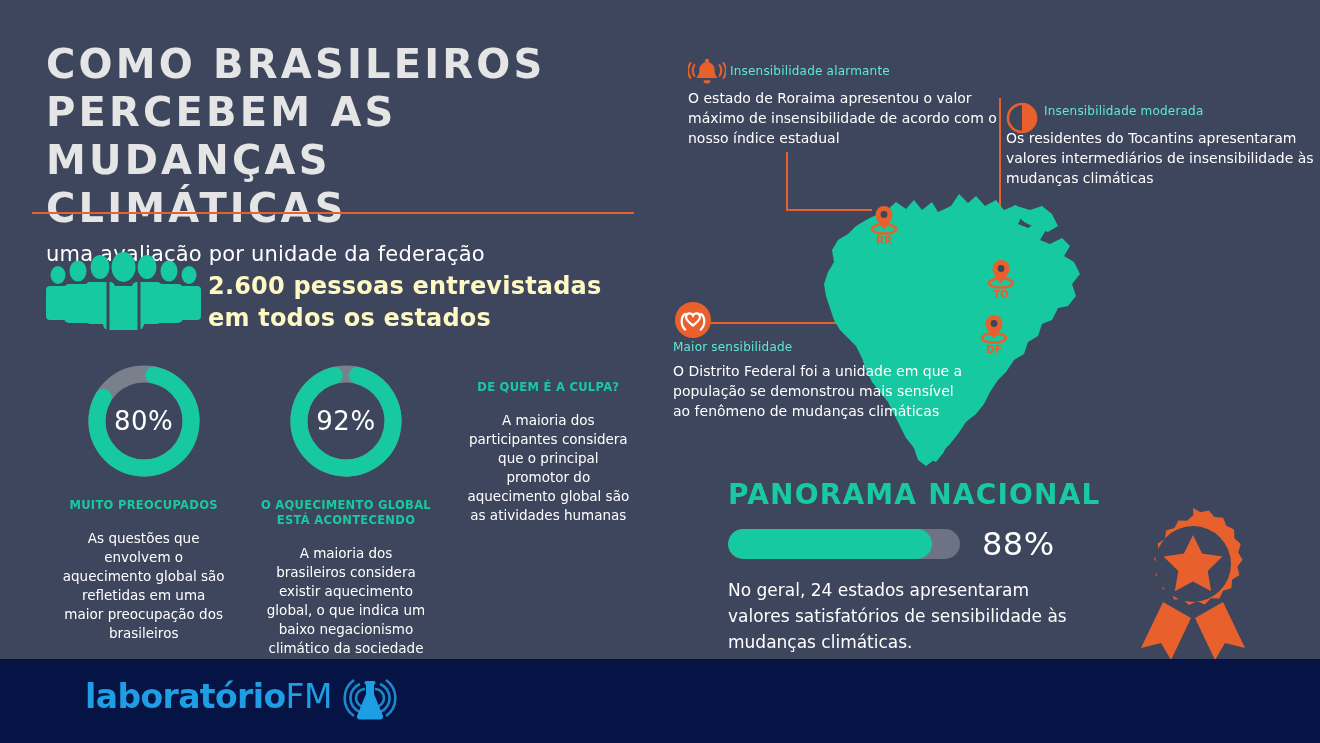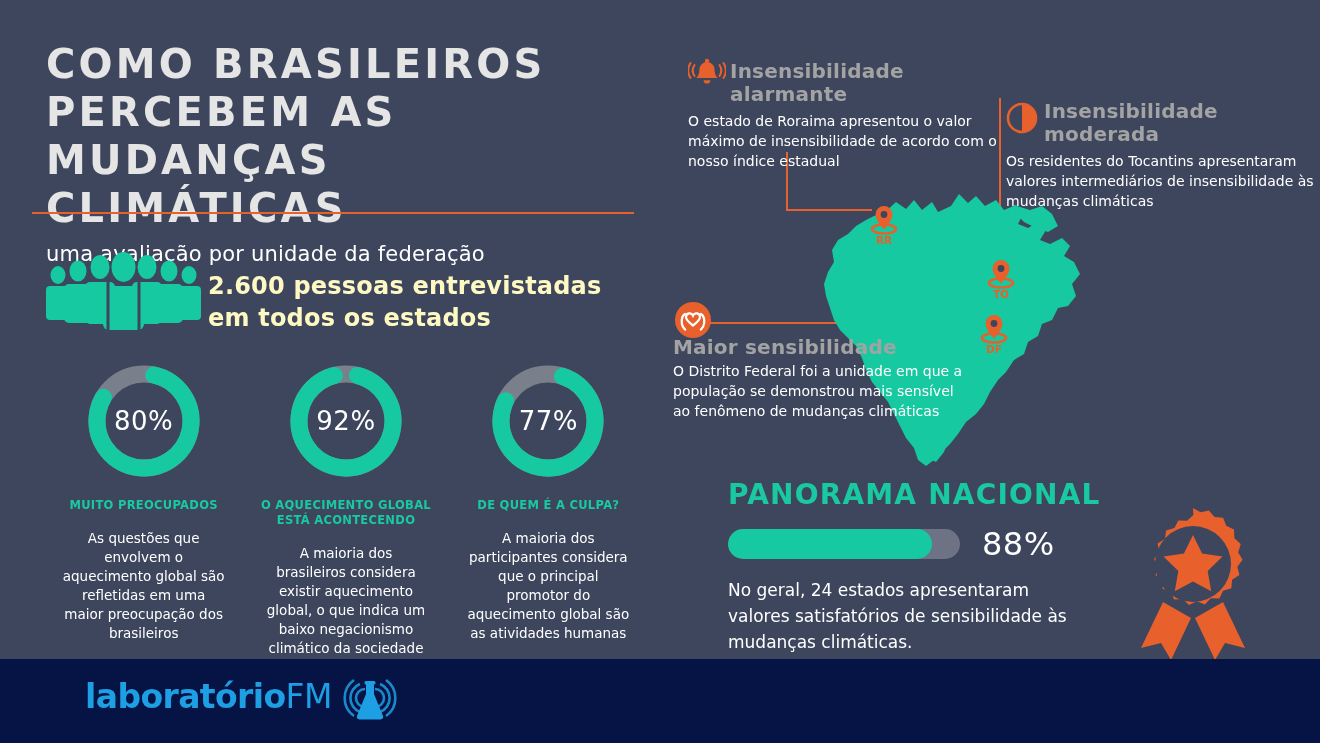--- a/index.html
+++ b/index.html
@@ -64,21 +64,21 @@
   .donut-desc {
     margin-top:16px; font-size:13.5px; line-height:19px; text-align:center;
     color:#ffffff; width:165px; font-weight:400;
   }
 
   
   #map-area { position:absolute; left:648px; top:0; width:672px; height:470px; }
   #brazil-map { position:absolute; left:170px; top:188px; }
 
   .callout-title {
-    color:#a3a3a3; font-size:20px; font-weight:bold; letter-spacing:0.2px;
+    color:#5eead4; font-size:12px; font-weight:normal; letter-spacing:0.2px;
     line-height:23px;
   }
   .callout-body { font-size:14px; line-height:20px; color:#ffffff; font-weight:400; }
 
   #callout-alarm { position:absolute; left:40px; top:60px; width:330px; }
   #callout-alarm .callout-title { margin-left:42px; }
   #callout-alarm .callout-body { margin-top:5px; }
   #icon-bell { position:absolute; left:0px; top:-2px; width:38px; height:32px; }
 
   #callout-moderate { position:absolute; left:358px; top:100px; width:312px; }
@@ -183,27 +183,20 @@
           <circle cx="59" cy="59" r="47" fill="none" stroke="#7a7f8c" stroke-width="17"></circle>
           <circle cx="59" cy="59" r="47" fill="none" stroke="#16c9a0" stroke-width="17" stroke-linecap="round" stroke-dasharray="271.6 23.6" transform="rotate(-76 59 59)"></circle>
         </svg>
         <div class="donut-label">92%</div>
       </div>
       <div class="donut-title">O AQUECIMENTO GLOBAL ESTÁ ACONTECENDO</div>
       <div class="donut-desc">A maioria dos brasileiros considera existir aquecimento global, o que indica um baixo negacionismo climático da sociedade</div>
     </div>
 
     <div class="donut-col">
-      <div class="donut-wrap">
-        <svg viewBox="0 0 118 118" width="118" height="118">
-          <circle cx="59" cy="59" r="47" fill="none" stroke="#7a7f8c" stroke-width="17"></circle>
-          <circle cx="59" cy="59" r="47" fill="none" stroke="#16c9a0" stroke-width="17" stroke-linecap="round" stroke-dasharray="227.4 68.0" transform="rotate(-72 59 59)"></circle>
-        </svg>
-        <div class="donut-label">77%</div>
-      </div>
       <div class="donut-title">DE QUEM É A CULPA?</div>
       <div class="donut-desc">A maioria dos participantes considera que o principal promotor do aquecimento global são as atividades humanas</div>
     </div>
 
   </div>
 
   <div id="map-area">
 
     <div class="connector" style="left:138px; top:152px; width:2px; height:58px;"></div>
     <div class="connector" style="left:138px; top:209px; width:86px; height:2px;"></div>

